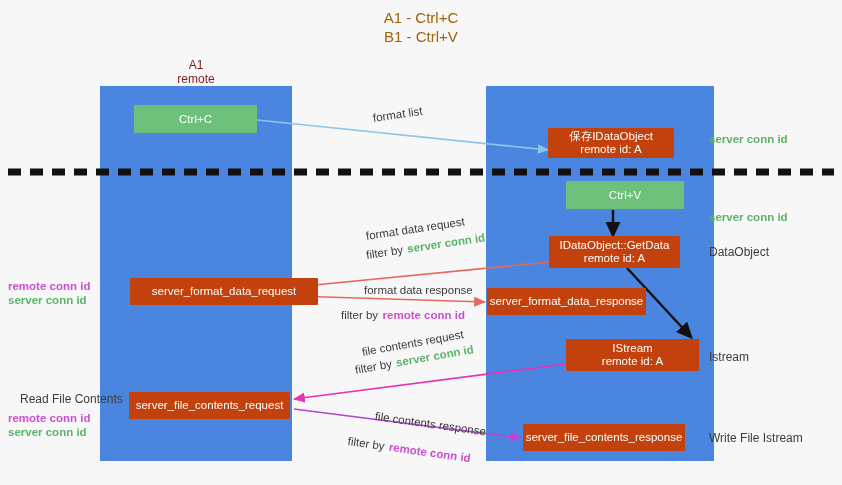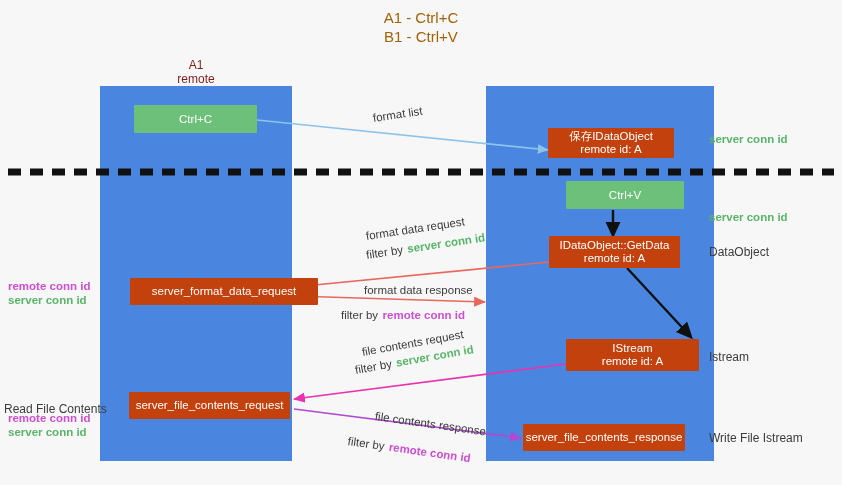--- a/index.html
+++ b/index.html
@@ -132,20 +132,23 @@
 
   <div class="abs box orange" style="left:566px;top:339px;width:133px;height:32px;">
     <span class="ln">IStream</span>
     <span class="ln">remote id: A</span>
   </div>
 
   <div class="abs box orange" style="left:130px;top:278px;width:188px;height:27px;">
     <span class="ln">server_format_data_request</span>
   </div>
 
+  <div class="abs box orange" style="left:487px;top:288px;width:159px;height:27px;">
+    <span class="ln">server_format_data_response</span>
+  </div>
 
   <div class="abs box orange" style="left:523px;top:424px;width:162px;height:27px;">
     <span class="ln">server_file_contents_response</span>
   </div>
 
   <div class="abs box orange" style="left:129px;top:392px;width:161px;height:27px;">
     <span class="ln">server_file_contents_request</span>
   </div>
 
   <div class="abs lbl tilt-up" style="left:373px;top:111px;">format list</div>
@@ -186,19 +189,19 @@
   <div class="abs lbl green" style="left:709px;top:210px;">server conn id</div>
   <div class="abs lbl big" style="left:709px;top:245px;">DataObject</div>
   <div class="abs lbl big" style="left:709px;top:350px;">Istream</div>
   <div class="abs lbl big" style="left:709px;top:431px;">Write File Istream</div>
 
   <div class="abs stack" style="left:8px;top:279px;">
     <span class="lbl purple">remote conn id</span>
     <span class="lbl green">server conn id</span>
   </div>
 
-  <div class="abs lbl big" style="left:4px;top:392px;margin-top:10px;">Read File Contents</div>
+  <div class="abs lbl big" style="left:20px;top:392px;">Read File Contents</div>
   <div class="abs stack" style="left:8px;top:411px;">
     <span class="lbl purple">remote conn id</span>
     <span class="lbl green">server conn id</span>
   </div>
 
 </div>
 
 </body></html>

